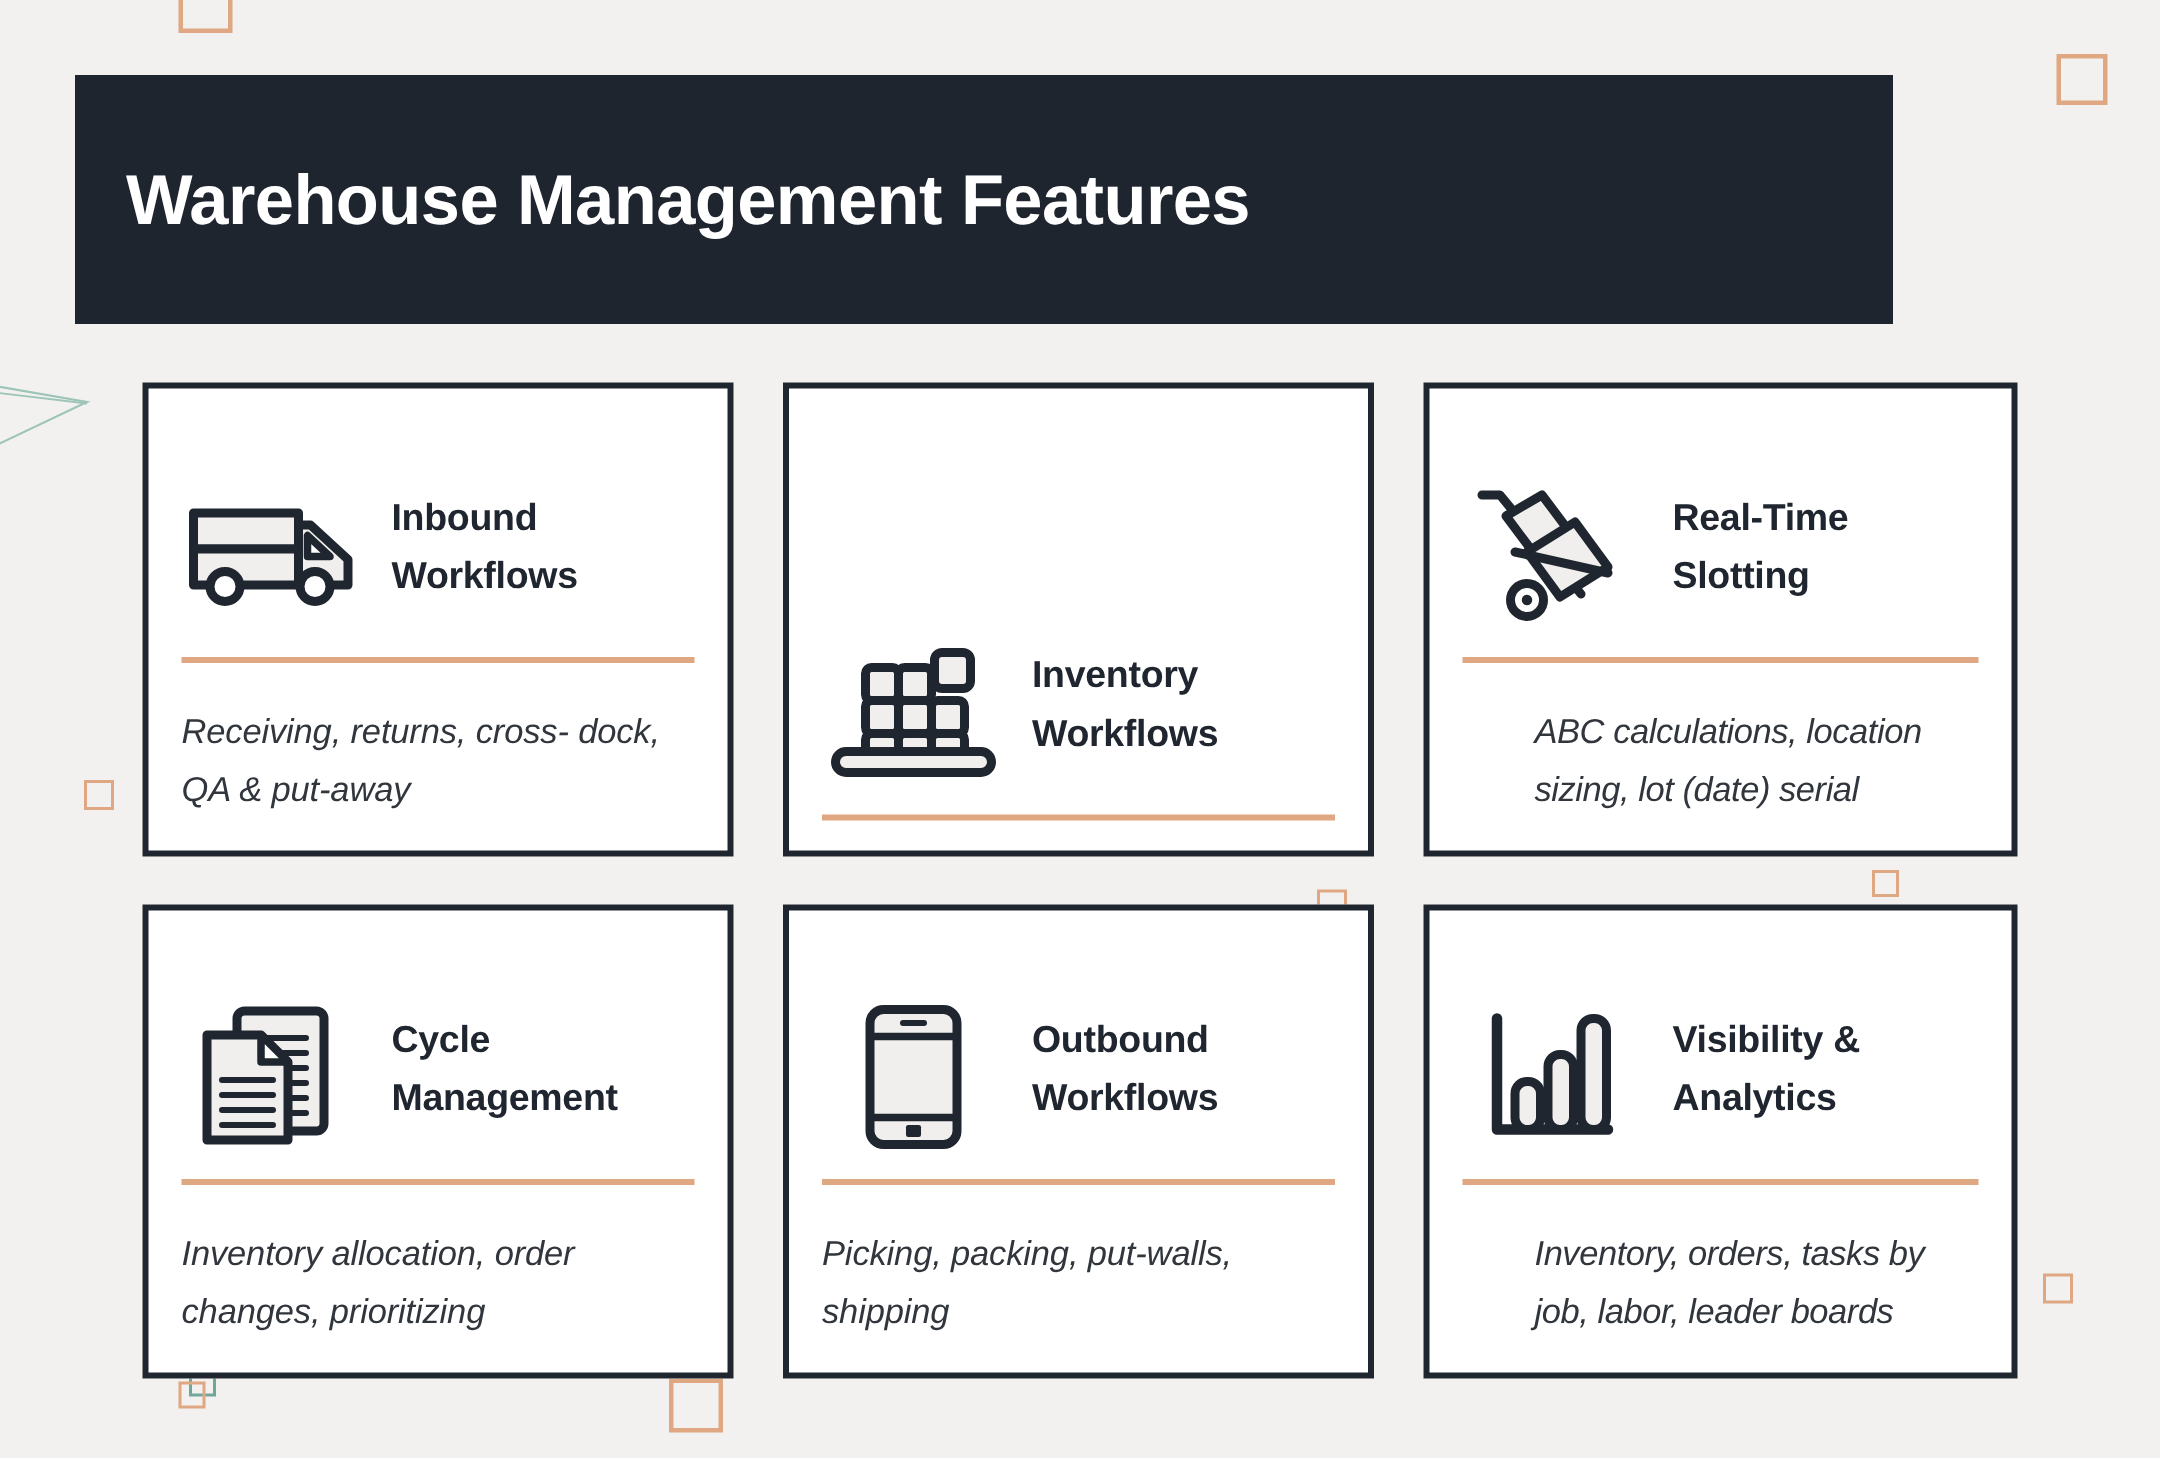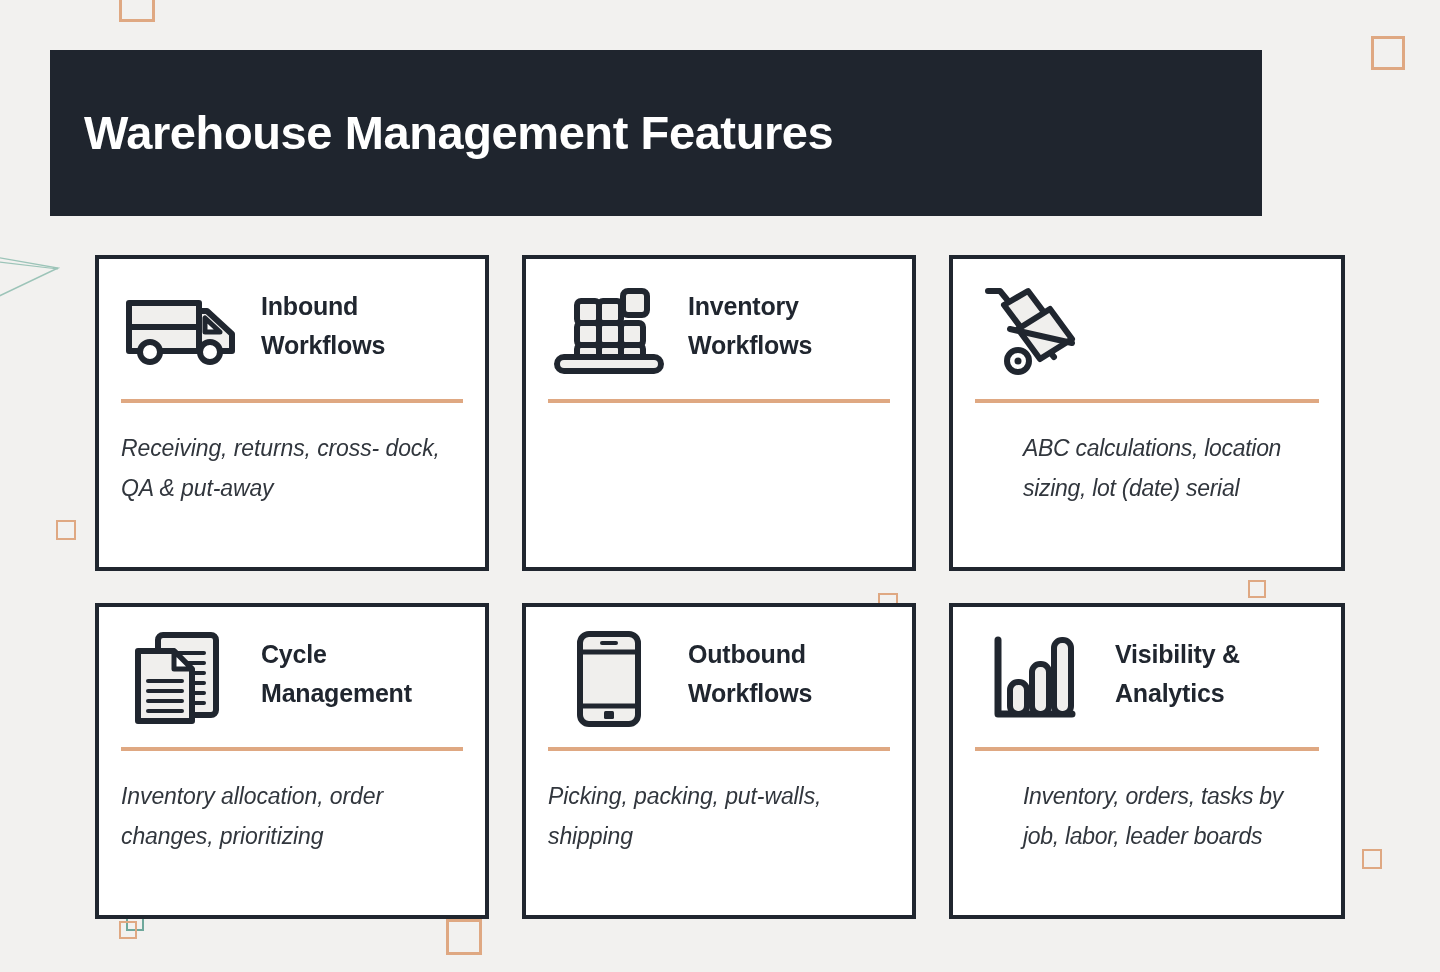--- a/index.html
+++ b/index.html
@@ -78,20 +78,21 @@
     row-gap: 32px;
   }
 
   .card {
     background: #FFFFFF;
     border: 4px solid #20262F;
     padding: 26px 22px 20px 22px;
     display: flex;
     flex-direction: column;
     position: relative;
+    justify-content: flex-end;
   }
 
   .card-head {
     display: flex;
     align-items: flex-start;
     gap: 18px;
     min-height: 96px;
   }
 
   .card-icon {
@@ -205,20 +206,21 @@
         <div class="card-icon">
           <svg width="112" height="92" viewBox="0 0 112 92" fill="none">
             <path d="M8 6 H20 L74 72" stroke="#20262F" stroke-width="6" stroke-linecap="round" stroke-linejoin="round" fill="none"></path>
             <path d="M24 20 L48 6 L66 30 L42 44 Z" fill="#F0EFED" stroke="#20262F" stroke-width="6" stroke-linejoin="round"></path>
             <path d="M38 44 L70 24 L92 54 L60 74 Z" fill="#F0EFED" stroke="#20262F" stroke-width="6" stroke-linejoin="round"></path>
             <path d="M30 44 L92 58" stroke="#20262F" stroke-width="6" stroke-linecap="round" fill="none"></path>
             <circle cx="38" cy="76" r="11" fill="#FFFFFF" stroke="#20262F" stroke-width="6"></circle>
             <circle cx="38" cy="76" r="3.5" fill="#20262F"></circle>
           </svg>
         </div>
+        <div class="card-title">Real-Time Slotting</div>
       </div>
       <div class="card-divider"></div>
       <div class="card-body">ABC calculations, location sizing, lot (date) serial</div>
     </div>
 
     <div class="card">
       <div class="card-head">
         <div class="card-icon">
           <svg width="104" height="96" viewBox="0 0 104 96" fill="none">
             <rect x="28" y="4" width="58" height="80" rx="5" fill="#F0EFED" stroke="#20262F" stroke-width="6"></rect>

